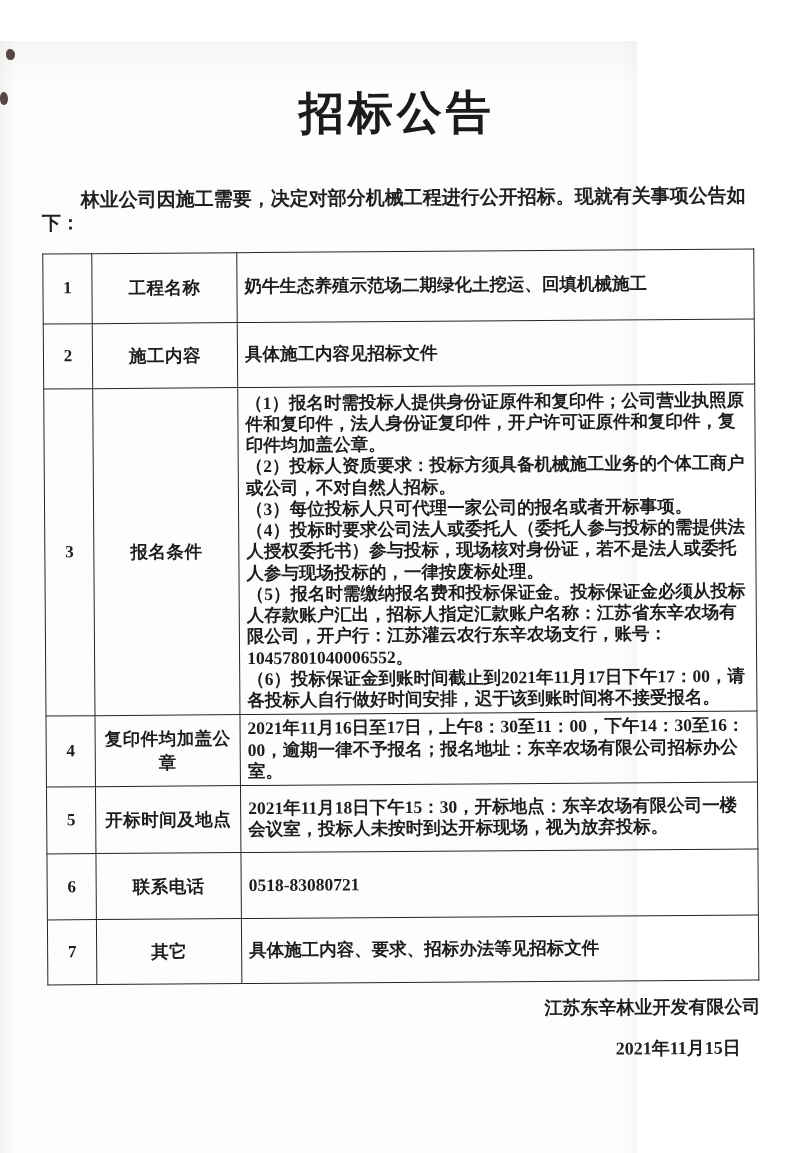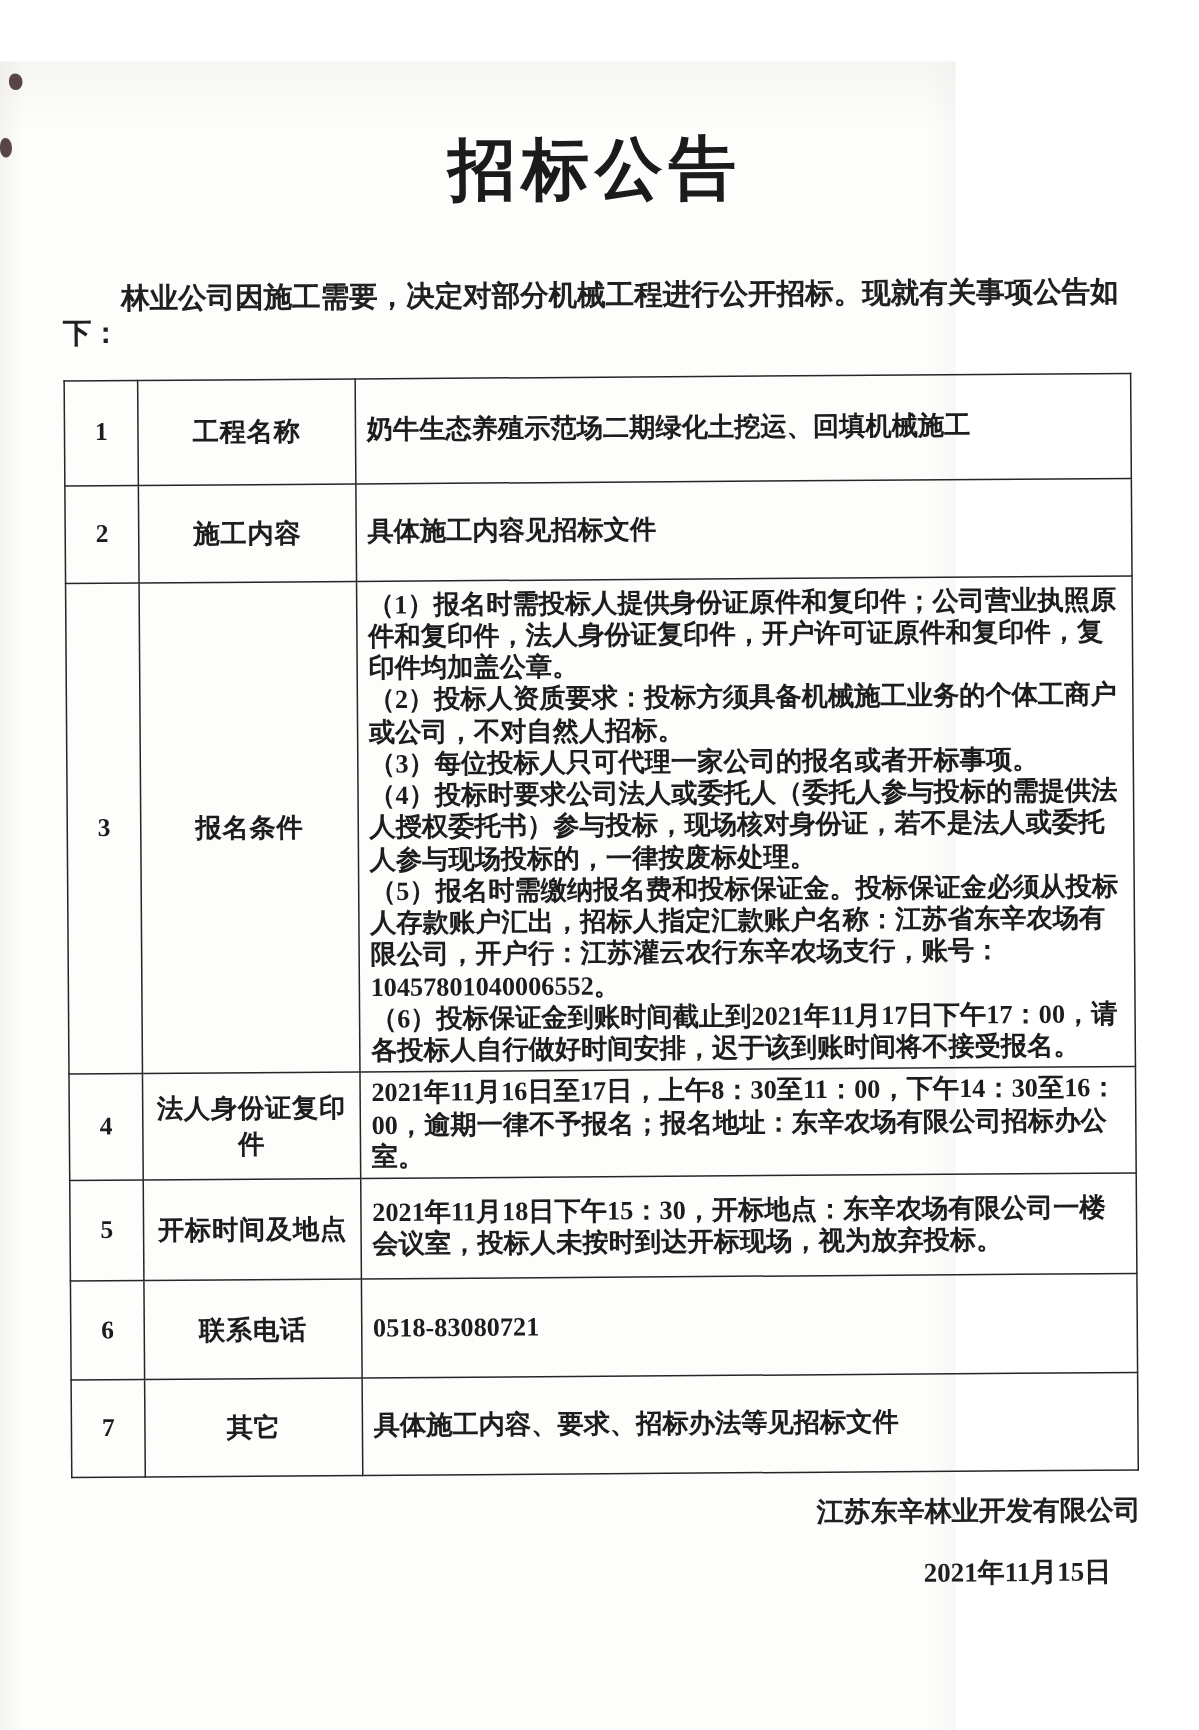--- a/index.html
+++ b/index.html
@@ -161,21 +161,21 @@
             <p>（1）报名时需投标人提供身份证原件和复印件；公司营业执照原件和复印件，法人身份证复印件，开户许可证原件和复印件，复印件均加盖公章。</p>
             <p>（2）投标人资质要求：投标方须具备机械施工业务的个体工商户或公司，不对自然人招标。</p>
             <p>（3）每位投标人只可代理一家公司的报名或者开标事项。</p>
             <p>（4）投标时要求公司法人或委托人（委托人参与投标的需提供法人授权委托书）参与投标，现场核对身份证，若不是法人或委托人参与现场投标的，一律按废标处理。</p>
             <p>（5）报名时需缴纳报名费和投标保证金。投标保证金必须从投标人存款账户汇出，招标人指定汇款账户名称：江苏省东辛农场有限公司，开户行：江苏灌云农行东辛农场支行，账号：10457801040006552。</p>
             <p>（6）投标保证金到账时间截止到2021年11月17日下午17：00，请各投标人自行做好时间安排，迟于该到账时间将不接受报名。</p>
           </td>
         </tr>
         <tr class="r4">
           <td class="c-no">4</td>
-          <td class="c-label">法人身份证复印件</td>
+          <td class="c-label">复印件均加盖公章</td>
           <td class="c-content">
             <p>2021年11月16日至17日，上午8：30至11：00，下午14：30至16：00，逾期一律不予报名；报名地址：东辛农场有限公司招标办公室。</p>
           </td>
         </tr>
         <tr class="r5">
           <td class="c-no">5</td>
           <td class="c-label">开标时间及地点</td>
           <td class="c-content">
             <p>2021年11月18日下午15：30，开标地点：东辛农场有限公司一楼会议室，投标人未按时到达开标现场，视为放弃投标。</p>
           </td>

